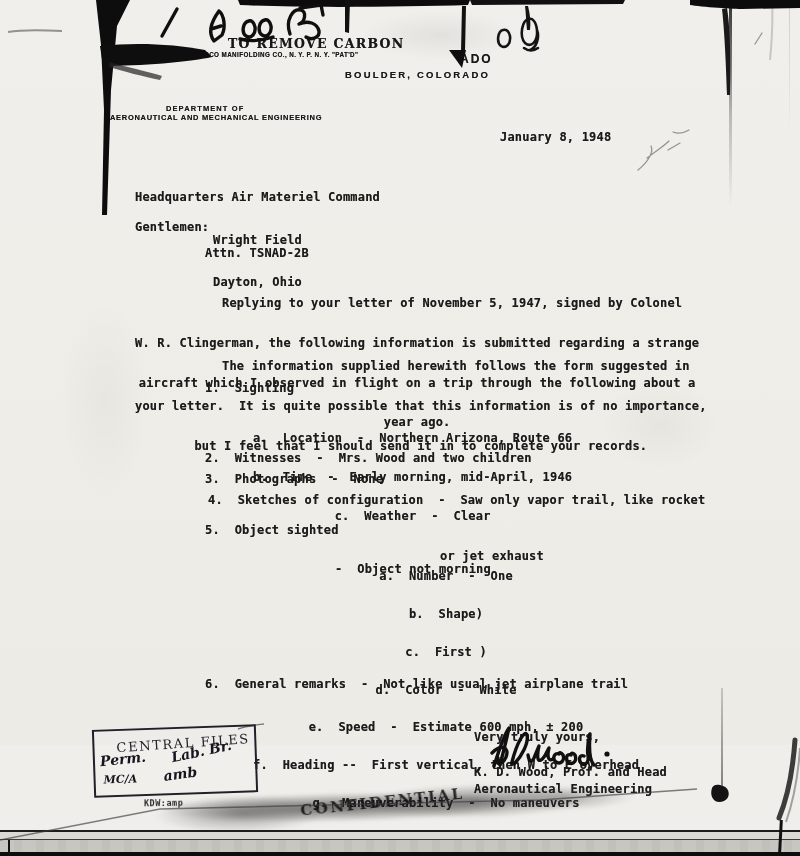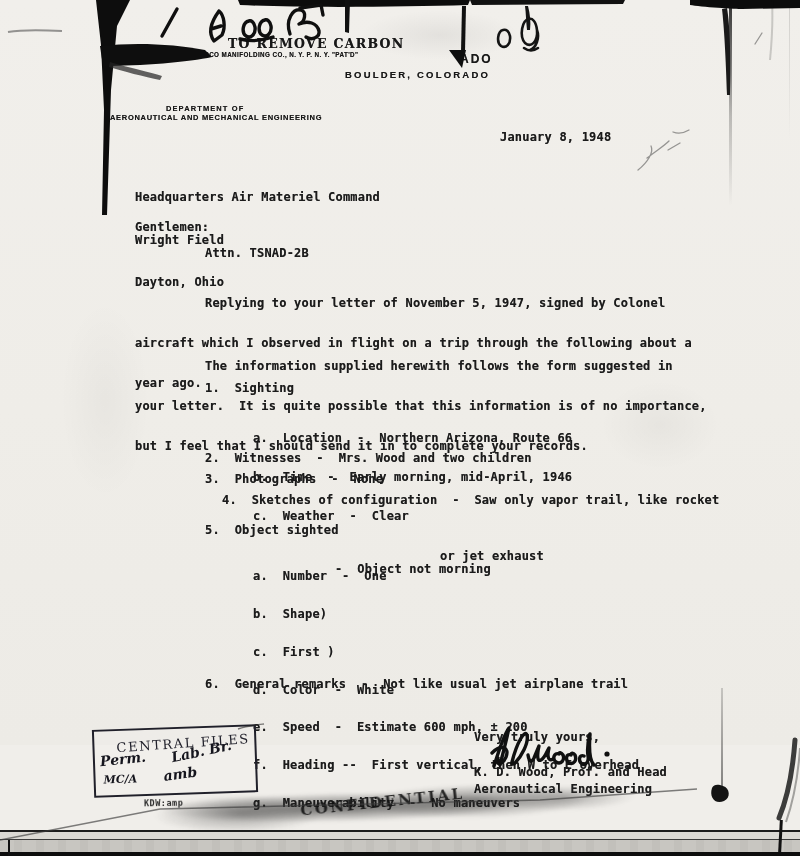--- a/index.html
+++ b/index.html
@@ -1,18 +1,18 @@
 <!DOCTYPE html>
 <html><head>
 <meta charset="utf-8">
 <style>
   html,body{margin:0;padding:0;width:800px;height:856px;overflow:hidden;background:#f0eeea;}
   #page{position:relative;width:800px;height:745px;
         background:linear-gradient(180deg,#f1efeb 0%,#efede8 55%,#edebe6 100%);
-        font-family:"DejaVu Sans Mono",monospace;}
+        font-family:"DejaVu Sans Mono",monospace;text-align:center;}
   
   .t{position:absolute;font-family:"DejaVu Sans Mono",monospace;font-weight:bold;
      font-size:12px;line-height:13.2px;color:#1b1b1b;white-space:pre;letter-spacing:.2px;
      text-shadow:0 0 .6px rgba(25,25,25,.55);z-index:2;}
   .lh16 div{line-height:16px;}
   .indent{ text-indent:70px; }
   
   .lh{position:absolute;font-family:"Liberation Sans",sans-serif;font-weight:bold;color:#181818;
       white-space:nowrap;z-index:2;text-shadow:0 0 .5px rgba(20,20,20,.6);}
   .serifstamp{font-family:"DejaVu Serif",serif;}
@@ -65,39 +65,40 @@
     <div>Headquarters Air Materiel Command</div>
     <div>Wright Field</div>
     <div>Dayton, Ohio</div>
   </div>
 
   <div class="t" style="left:135px;top:221px;">Gentlemen:</div>
   <div class="t" style="left:205px;top:247px;">Attn. TSNAD-2B</div>
 
   <div class="t" style="left:135px;top:271px;">
     <div class="indent">Replying to your letter of November 5, 1947, signed by Colonel</div>
+    <div>W. R. Clingerman, the following information is submitted regarding a strange</div>
     <div>aircraft which I observed in flight on a trip through the following about a</div>
     <div>year ago.</div>
   </div>
 
   <div class="t" style="left:135px;top:334px;">
     <div class="indent">The information supplied herewith follows the form suggested in</div>
     <div>your letter.  It is quite possible that this information is of no importance,</div>
     <div>but I feel that I should send it in to complete your records.</div>
   </div>
 
   <div class="t" style="left:205px;top:382px;">1.  Sighting</div>
   <div class="t" style="left:253px;top:406px;line-height:13px;">
     <div>a.  Location  -  Northern Arizona, Route 66</div>
     <div>b.  Time  -  Early morning, mid-April, 1946</div>
     <div>c.  Weather  -  Clear</div>
   </div>
   <div class="t" style="left:205px;top:452px;">2.  Witnesses  -  Mrs. Wood and two children</div>
   <div class="t" style="left:205px;top:473px;">3.  Photographs  -  None</div>
-  <div class="t" style="left:222px;top:494px;">4.  Sketches of configuration  -  Saw only vapor trail, like rocket</div>
+  <div class="t" style="left:208px;top:494px;">4.  Sketches of configuration  -  Saw only vapor trail, like rocket</div>
   <div class="t" style="left:440px;top:506px;margin-top:44px;">or jet exhaust</div>
   <div class="t" style="left:205px;top:524px;">5.  Object sighted</div>
   <div class="t" style="left:253px;top:545px;line-height:12.6px;">
     <div>a.  Number  -  One</div>
     <div>b.  Shape)</div>
     <div>c.  First )</div>
     <div>d.  Color  -  White</div>
     <div>e.  Speed  -  Estimate 600 mph, ± 200</div>
     <div>f.  Heading --  First vertical, then W to E overhead</div>
     <div>g.  Maneuverability  -  No maneuvers</div>

